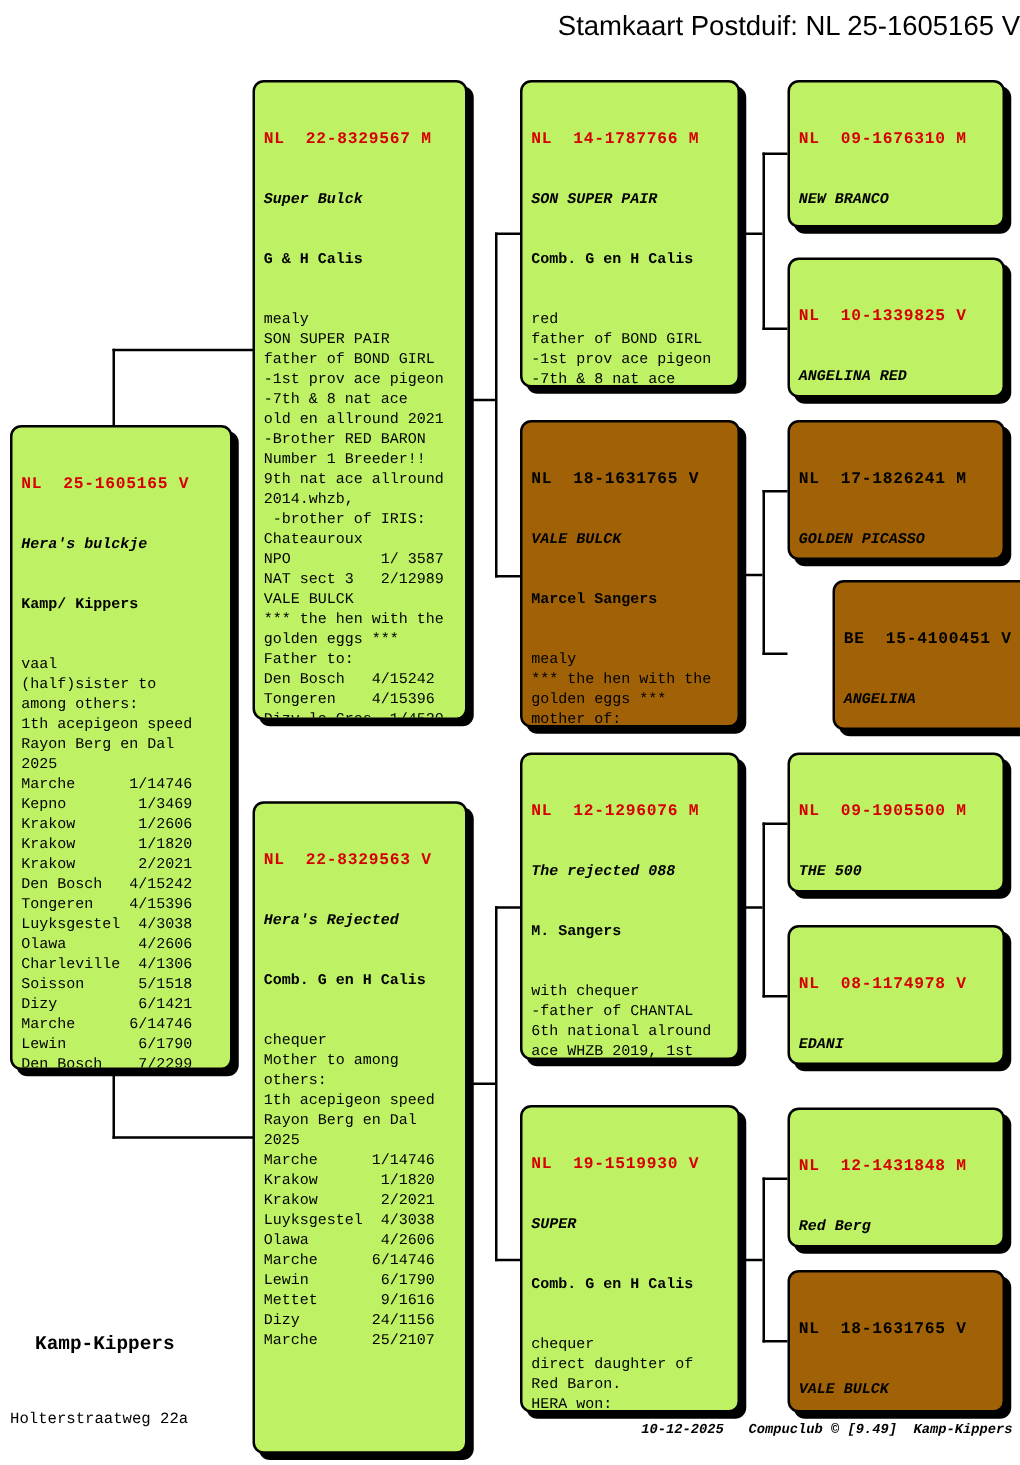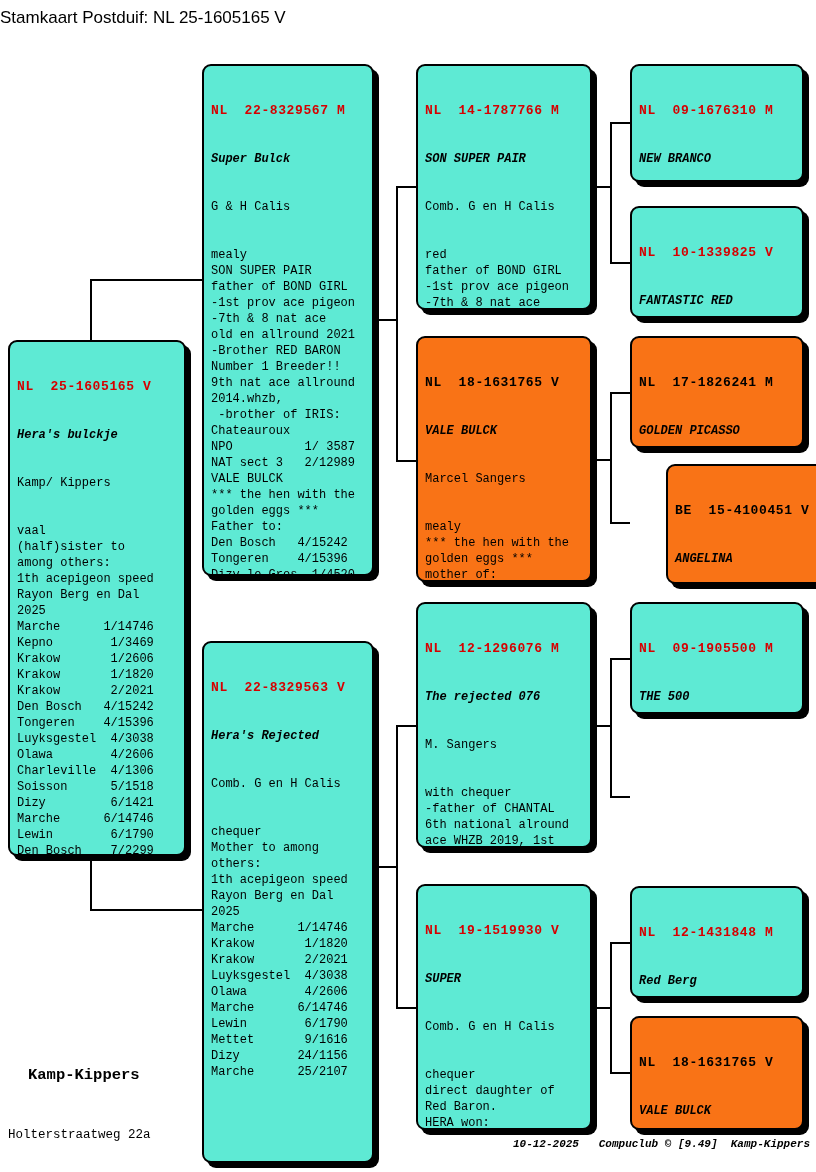--- a/index.html
+++ b/index.html
@@ -2,35 +2,35 @@
 <html><head>
 <meta charset="utf-8">
 <style>
   html,body { margin:0; padding:0; background:#fff; }
   #page {
     position:relative; width:816px; height:1172px; background:#ffffff;
     font-family:"Liberation Mono","DejaVu Sans Mono",monospace;
     color:#000; overflow:hidden;
   }
   .title {
-    position:absolute; top:8px; left:0; width:100%; text-align:left;
+    position:absolute; top:8px; left:0; width:100%; text-align:right;
     font-family:"Liberation Sans","DejaVu Sans",sans-serif;
-    font-size:17px; color:#000;
+    font-size:22px; color:#000;
   }
   .box {
-    position:absolute; background:#5eead4; border:2px solid #000;
+    position:absolute; background:#bef264; border:2px solid #000;
     border-radius:9px; box-shadow:5px 5px 0 #000;
     padding:4px 7px; box-sizing:border-box;
     font-size:12px; line-height:16px; white-space:pre; overflow:hidden;
   }
-  .box.pink { background:#f97316; }
+  .box.pink { background:#a16207; }
   .ring { font-weight:bold; color:#d60000; font-size:13px; letter-spacing:0.6px; line-height:17px; }
   .box.pink .ring { color:#000; }
   .pname { font-style:italic; font-weight:bold; }
-  .owner { font-weight:normal; }
+  .owner { font-weight:bold; }
   .bline {}
   .cl { position:absolute; background:#000; }
   .contact { position:absolute; left:8px; top:1030px; font-size:12.5px; line-height:18px; white-space:pre; }
   .contact-name { font-weight:bold; font-size:15.5px; margin-bottom:6px;margin-left:20px; }
   .footer {
     position:absolute; right:6px; top:1138px; font-size:11px;
     font-style:italic; font-weight:bold; white-space:pre;
   }
 </style>
 </head>
@@ -105,42 +105,42 @@
 
   <div class="box pink" style="left:416px;top:336px;width:176px;height:246px">
     <div class="ring">NL  18-1631765 V</div>
     <div class="pname">VALE BULCK</div>
     <div class="owner">Marcel Sangers</div>
     <div class="lines"><div class="bline">mealy</div><div class="bline">*** the hen with the</div><div class="bline">golden eggs ***</div><div class="bline">mother of:</div></div>
   </div>
 
   <div class="box" style="left:416px;top:602px;width:176px;height:246px">
     <div class="ring">NL  12-1296076 M</div>
-    <div class="pname">The rejected 076</div>
+    <div class="pname">The rejected 088</div>
     <div class="owner">M. Sangers</div>
     <div class="lines"><div class="bline">with chequer</div><div class="bline">-father of CHANTAL</div><div class="bline">6th national alround</div><div class="bline">ace WHZB 2019, 1st</div></div>
   </div>
 
   <div class="box" style="left:416px;top:884px;width:176px;height:246px">
     <div class="ring">NL  19-1519930 V</div>
     <div class="pname">SUPER</div>
     <div class="owner">Comb. G en H Calis</div>
     <div class="lines"><div class="bline">chequer</div><div class="bline">direct daughter of</div><div class="bline">Red Baron.</div><div class="bline">HERA won:</div></div>
   </div>
 
   <div class="box" style="left:630px;top:64px;width:174px;height:118px">
     <div class="ring">NL  09-1676310 M</div>
     <div class="pname">NEW BRANCO</div>
     
     
   </div>
 
   <div class="box" style="left:630px;top:206px;width:174px;height:112px">
     <div class="ring">NL  10-1339825 V</div>
-    <div class="pname">FANTASTIC RED</div>
+    <div class="pname">ANGELINA RED</div>
     
     
   </div>
 
   <div class="box pink" style="left:630px;top:336px;width:174px;height:112px">
     <div class="ring">NL  17-1826241 M</div>
     <div class="pname">GOLDEN PICASSO</div>
     
     
   </div>
@@ -152,20 +152,26 @@
     
   </div>
 
   <div class="box" style="left:630px;top:602px;width:174px;height:112px">
     <div class="ring">NL  09-1905500 M</div>
     <div class="pname">THE 500</div>
     
     
   </div>
 
+  <div class="box" style="left:630px;top:740px;width:174px;height:112px">
+    <div class="ring">NL  08-1174978 V</div>
+    <div class="pname">EDANI</div>
+    
+    
+  </div>
 
   <div class="box" style="left:630px;top:886px;width:174px;height:112px">
     <div class="ring">NL  12-1431848 M</div>
     <div class="pname">Red Berg</div>
     
     
   </div>
 
   <div class="box pink" style="left:630px;top:1016px;width:174px;height:114px">
     <div class="ring">NL  18-1631765 V</div>

